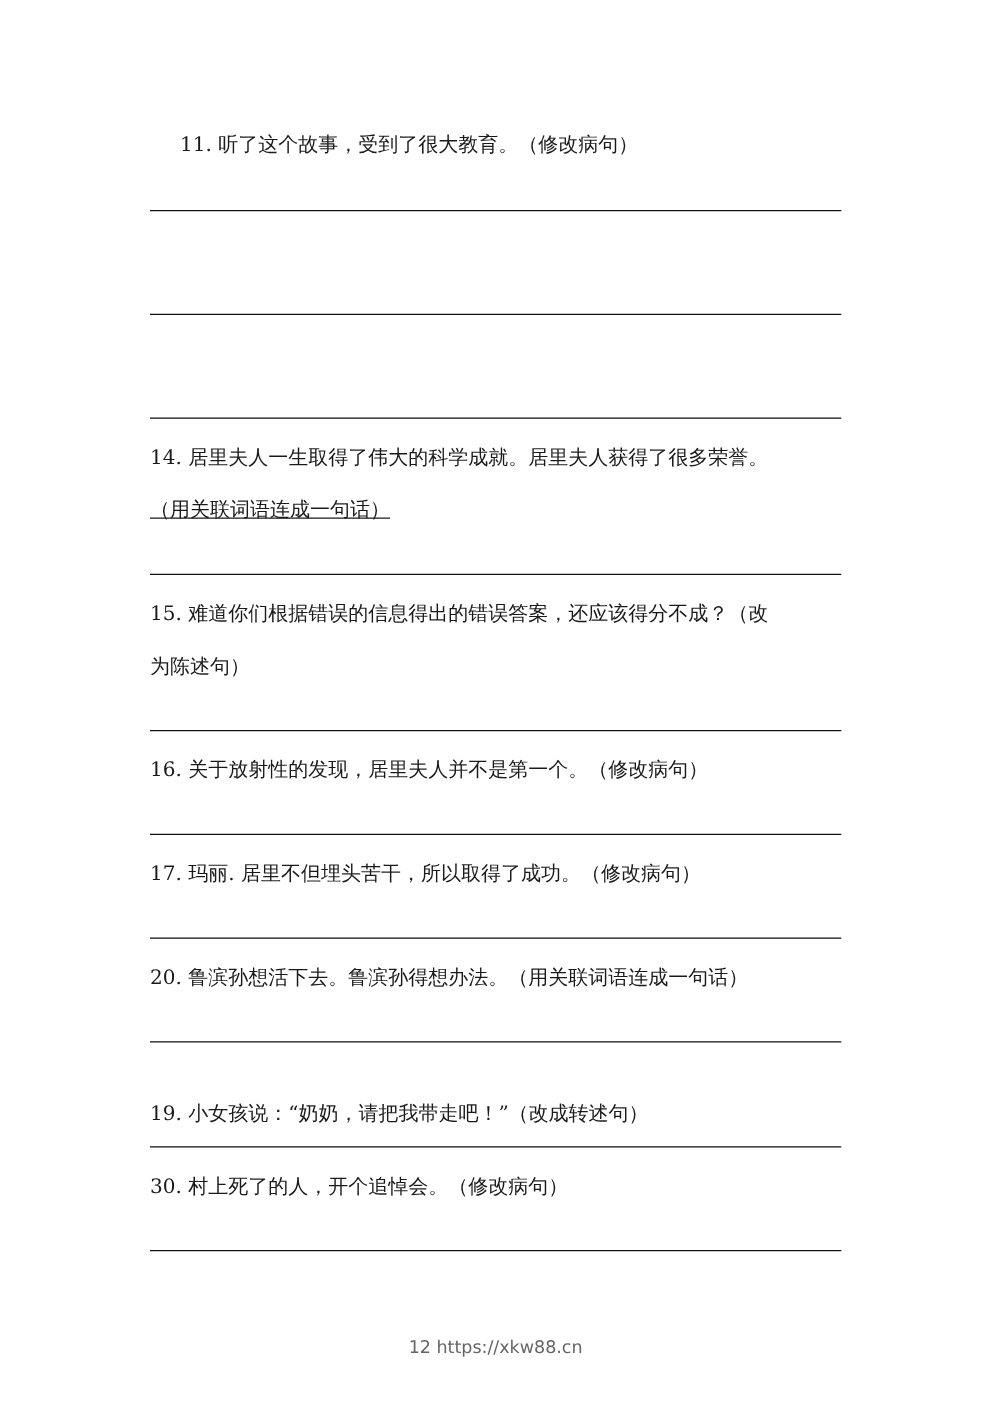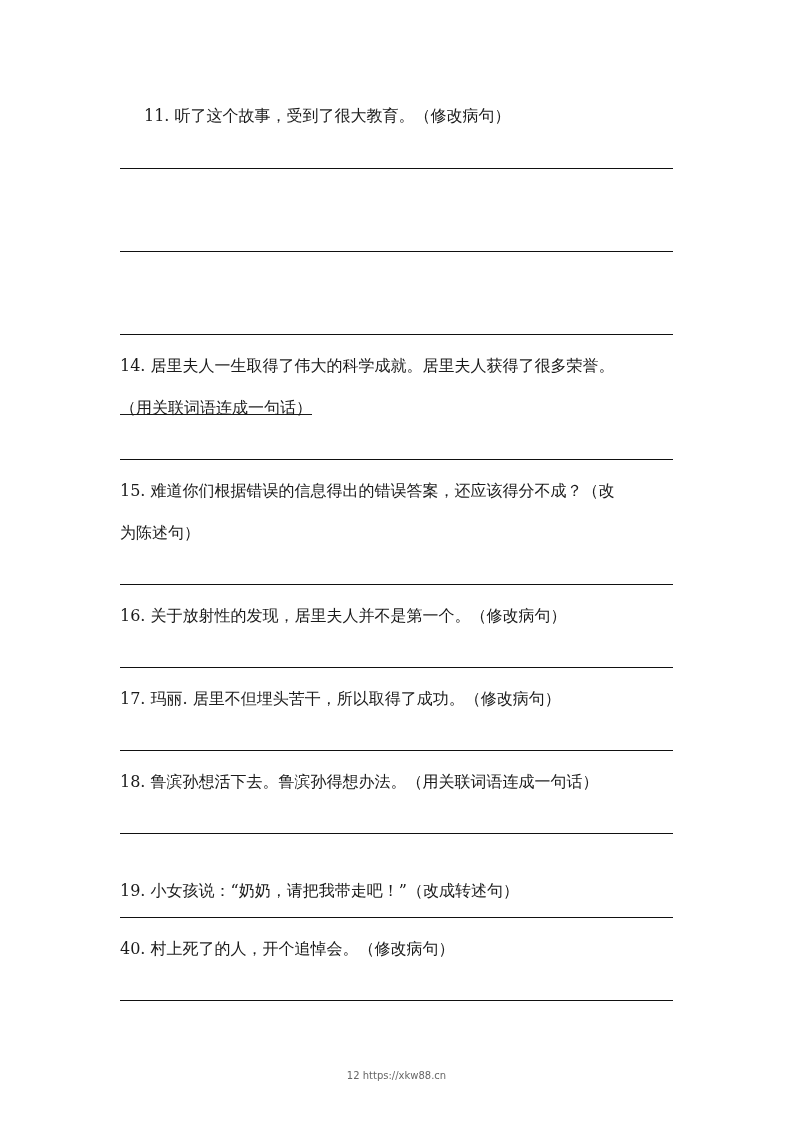--- a/index.html
+++ b/index.html
@@ -37,21 +37,21 @@
       height: 0;
       border-top: 1.2px solid #111111;
     }
     .footer {
       position: absolute;
       top: 1070px;
       left: 0;
       width: 793px;
       text-align: center;
       font-family: "DejaVu Sans", "Liberation Sans", sans-serif;
-      font-size: 10px;
+      font-size: 14px;
       color: #666666;
     }
   </style>
 </head>
 <body>
 
 <div class="page">
 
   <div class="q-text" style="top:106px;margin-left:24px;">11. 听了这个故事，受到了很大教育。（修改病句）</div>
   <div class="answer-line" style="top:168px;"></div>
@@ -67,23 +67,23 @@
   <div class="q-text" style="top:481px;">15. 难道你们根据错误的信息得出的错误答案，还应该得分不成？（改</div>
   <div class="q-text" style="top:523px;">为陈述句）</div>
   <div class="answer-line" style="top:584px;"></div>
 
   <div class="q-text" style="top:606px;">16. 关于放射性的发现，居里夫人并不是第一个。（修改病句）</div>
   <div class="answer-line" style="top:667px;"></div>
 
   <div class="q-text" style="top:689px;">17. 玛丽. 居里不但埋头苦干，所以取得了成功。（修改病句）</div>
   <div class="answer-line" style="top:750px;"></div>
 
-  <div class="q-text" style="top:772px;">18. 鲁滨孙想活下去。鲁滨孙得想办法。（用关联词语连成一句话）</div>
+  <div class="q-text" style="top:772px;">20. 鲁滨孙想活下去。鲁滨孙得想办法。（用关联词语连成一句话）</div>
   <div class="answer-line" style="top:833px;"></div>
 
   <div class="q-text" style="top:881px;">19. 小女孩说：“奶奶，请把我带走吧！”（改成转述句）</div>
   <div class="answer-line" style="top:917px;"></div>
 
-  <div class="q-text" style="top:939px;">40. 村上死了的人，开个追悼会。（修改病句）</div>
+  <div class="q-text" style="top:939px;">30. 村上死了的人，开个追悼会。（修改病句）</div>
   <div class="answer-line" style="top:1000px;"></div>
 
   <div class="footer">12 https://xkw88.cn</div>
 </div>
 
 </body></html>

